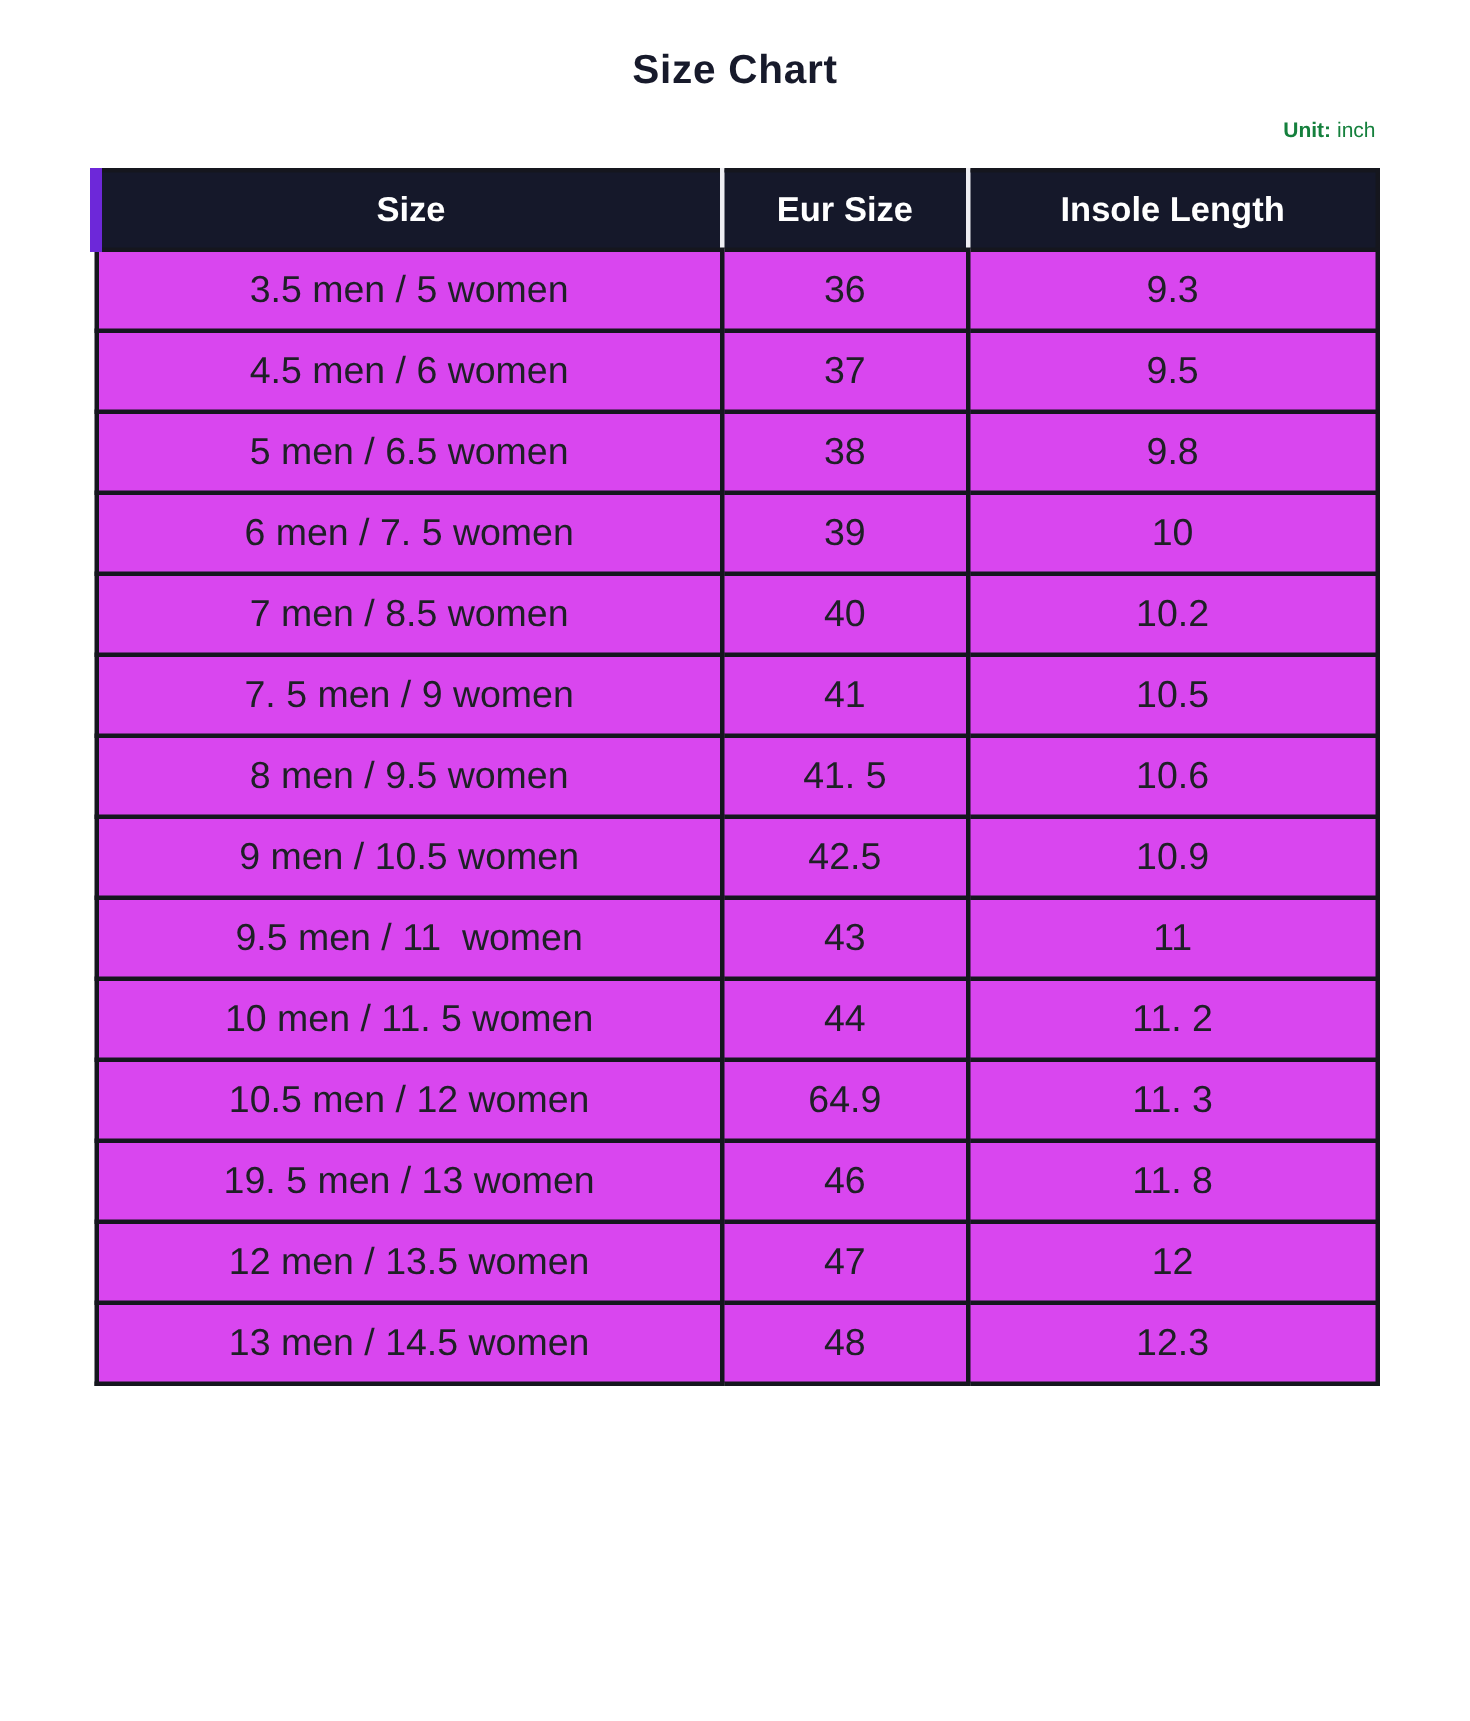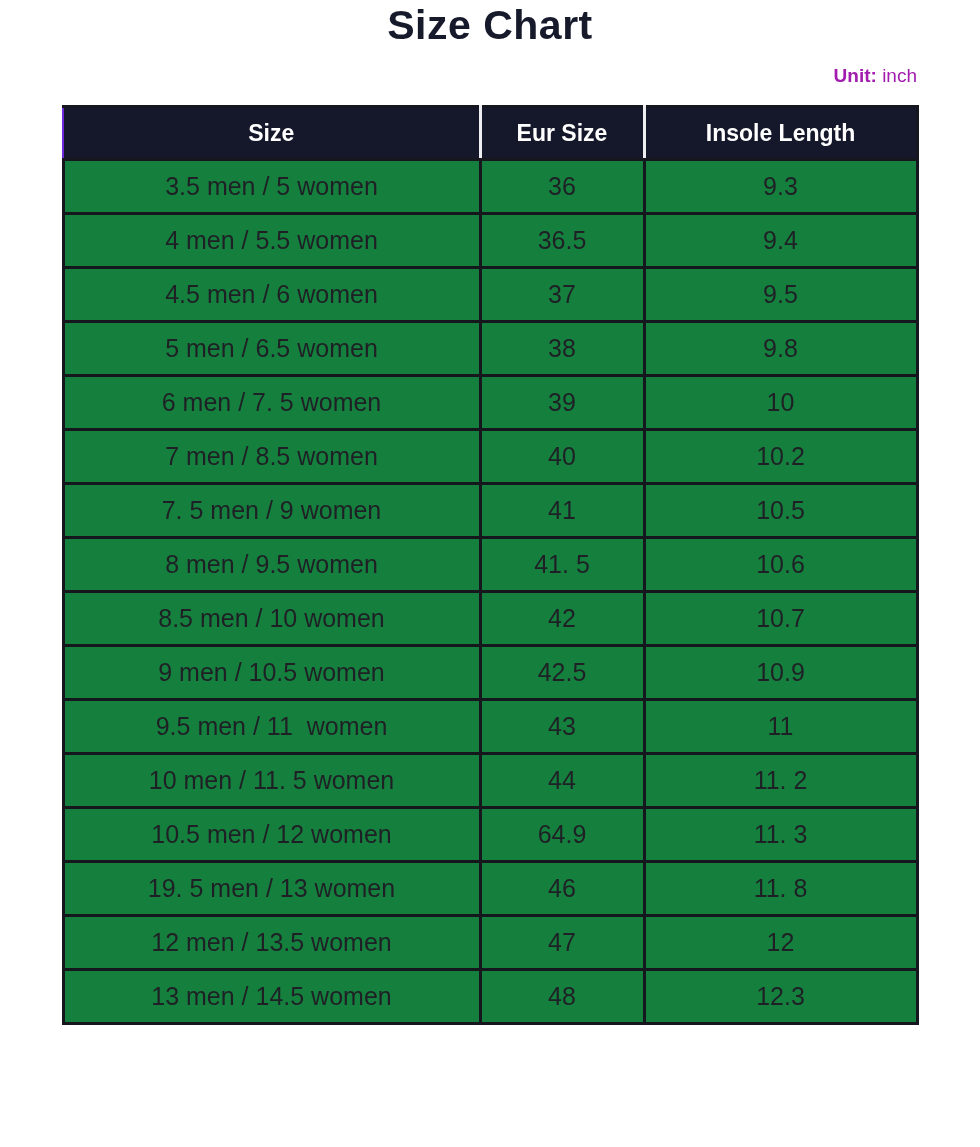--- a/index.html
+++ b/index.html
@@ -12,33 +12,34 @@
   }
   .page {
     width: 980px;
     height: 1147px;
     background: #ffffff;
     box-sizing: border-box;
     overflow: hidden;
   }
   .page-title {
     margin: 0;
+    padding-top: 30px;
     text-align: center;
-    font-size: 41px;
+    font-size: 27px;
     font-weight: 700;
     letter-spacing: 0.5px;
     color: #171a2b;
     line-height: 1.25;
   }
   .unit-line {
     width: 854px;
     margin: 14px auto 0 auto;
     text-align: right;
-    font-size: 19px;
-    color: #a21caf;
+    font-size: 14px;
+    color: #15803d;
     line-height: 1.2;
   }
   .unit-label { font-weight: 700; }
   .unit-value { font-weight: 400; }
   table.size-chart {
     width: 854px;
     margin: 17px auto 0 auto;
     border-collapse: collapse;
     table-layout: fixed;
   }
@@ -51,24 +52,24 @@
     font-size: 23px;
     font-weight: 700;
     height: 50px;
     text-align: center;
     vertical-align: middle;
     border-top: 3px solid #15161e;
     border-bottom: 3px solid #15161e;
     border-right: 3px solid #eeeef2;
     padding: 0;
   }
-  thead th:first-child { border-left: 2px solid #6d28d9; }
+  thead th:first-child { border-left: 8px solid #6d28d9; }
   thead th:last-child  { border-right: 3px solid #15161e; }
   tbody td {
-    background: #15803d;
+    background: #d946ef;
     color: #1e2026;
     font-size: 25px;
     font-weight: 400;
     height: 51px;
     text-align: center;
     vertical-align: middle;
     border: 3px solid #15161e;
     padding: 0;
     white-space: pre;
   }
@@ -97,25 +98,20 @@
         <th>Insole Length</th>
       </tr>
     </thead>
     <tbody>
         <tr>
           <td>3.5 men / 5 women</td>
           <td>36</td>
           <td>9.3</td>
         </tr>
         <tr>
-          <td>4 men / 5.5 women</td>
-          <td>36.5</td>
-          <td>9.4</td>
-        </tr>
-        <tr>
           <td>4.5 men / 6 women</td>
           <td>37</td>
           <td>9.5</td>
         </tr>
         <tr>
           <td>5 men / 6.5 women</td>
           <td>38</td>
           <td>9.8</td>
         </tr>
         <tr>
@@ -130,25 +126,20 @@
         </tr>
         <tr>
           <td>7. 5 men / 9 women</td>
           <td>41</td>
           <td>10.5</td>
         </tr>
         <tr>
           <td>8 men / 9.5 women</td>
           <td>41. 5</td>
           <td>10.6</td>
-        </tr>
-        <tr>
-          <td>8.5 men / 10 women</td>
-          <td>42</td>
-          <td>10.7</td>
         </tr>
         <tr>
           <td>9 men / 10.5 women</td>
           <td>42.5</td>
           <td>10.9</td>
         </tr>
         <tr>
           <td>9.5 men / 11  women</td>
           <td>43</td>
           <td>11</td>

